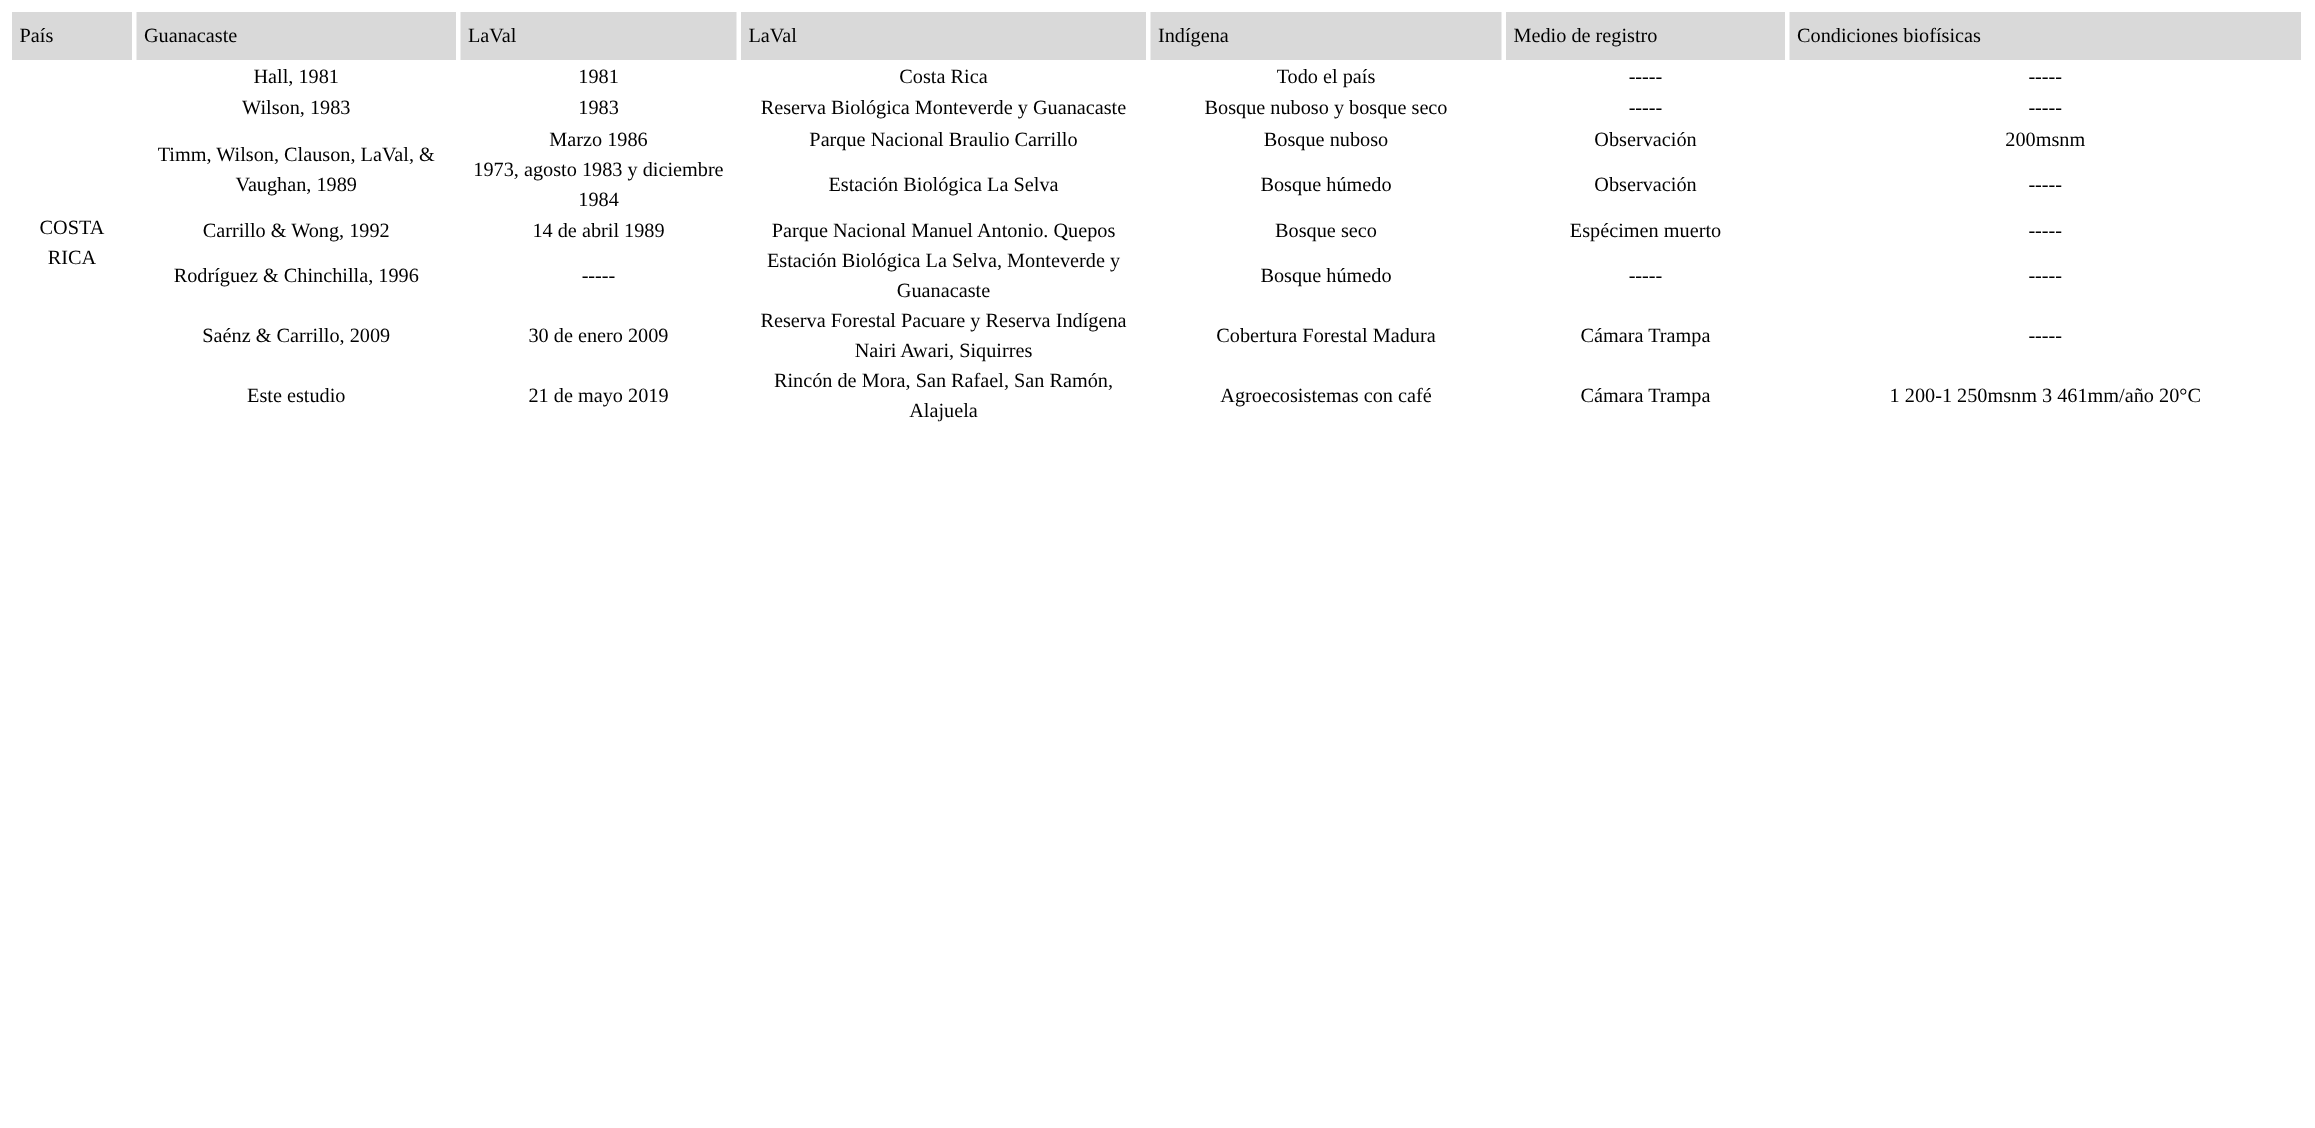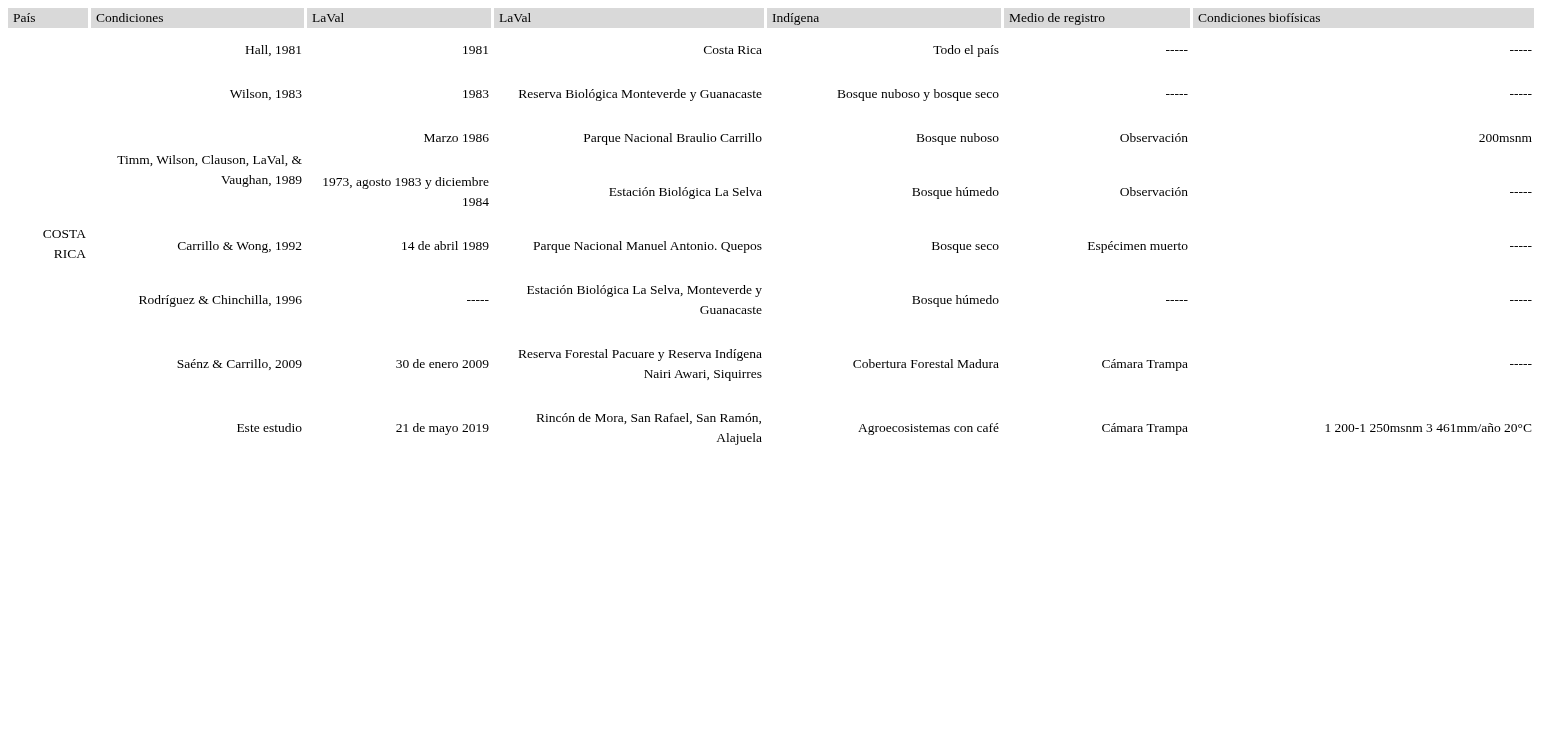--- a/index.html
+++ b/index.html
@@ -23,29 +23,29 @@
     table-layout: fixed;
     width: 1532px;
     font-size: 13.5px;
     line-height: 20px;
   }
   table.record-table th {
     background: #d9d9d9;
     font-weight: normal;
     text-align: left;
     padding: 0 2px 0 5px;
-    height: 20px;
+    height: 32px;
     vertical-align: middle;
     white-space: nowrap;
     overflow: hidden;
   }
   table.record-table td {
-    padding: 12px 2px;
+    padding: 0 2px;
     vertical-align: middle;
-    text-align: right;
+    text-align: center;
   }
   tr.h1 { height: 21px; }
   tr.h2 { height: 40px; }
   td.country-cell { vertical-align: middle; }
 </style>
 </head>
 <body>
 
 <div class="table-wrap">
   <table class="record-table">
@@ -54,21 +54,21 @@
       <col style="width:213px">
       <col style="width:184px">
       <col style="width:270px">
       <col style="width:234px">
       <col style="width:186px">
       <col style="width:341px">
     </colgroup>
     <thead>
       <tr>
         <th>País</th>
-        <th>Condiciones</th>
+        <th>Guanacaste</th>
         <th>LaVal</th>
         <th>LaVal</th>
         <th>Indígena</th>
         <th>Medio de registro</th>
         <th>Condiciones biofísicas</th>
       </tr>
     </thead>
     <tbody>
       <tr class="h1">
         <td class="country-cell" rowspan="8">COSTA RICA</td>

